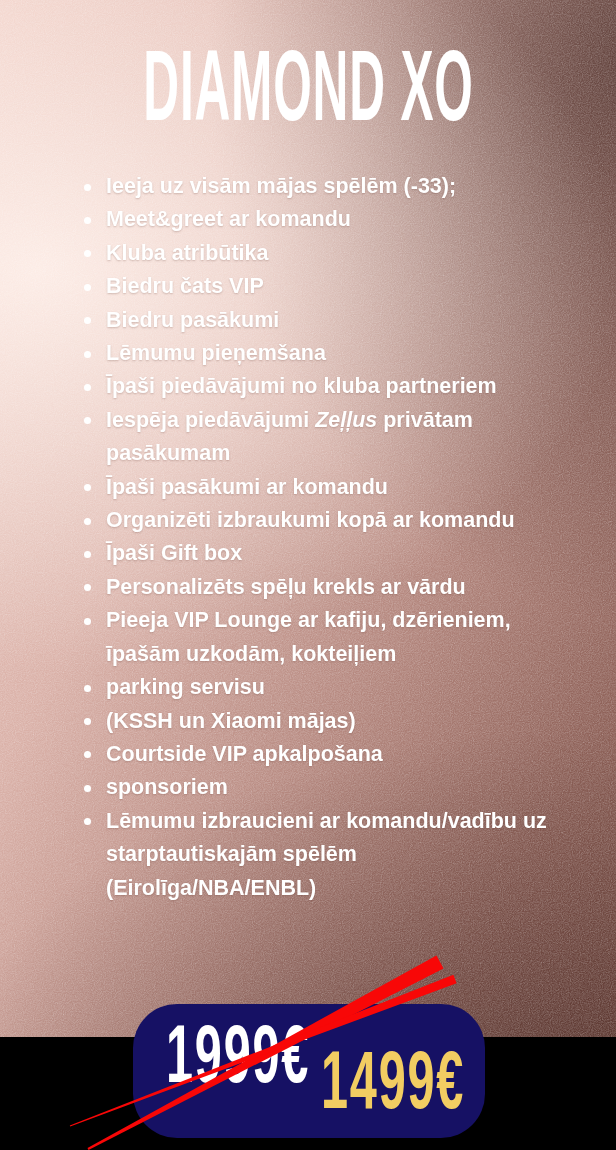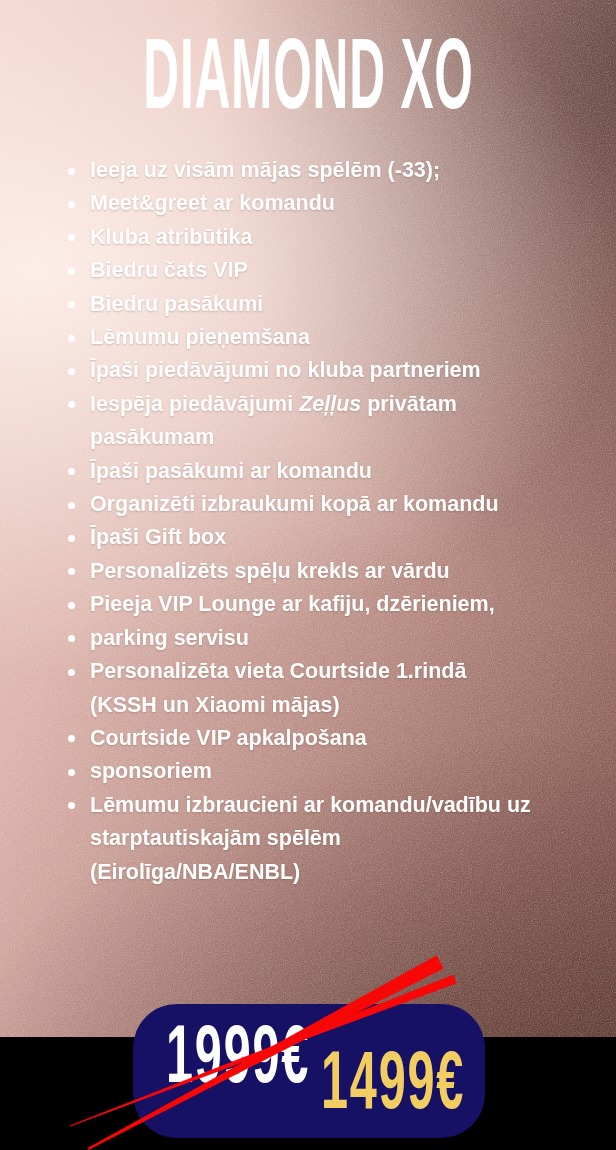--- a/index.html
+++ b/index.html
@@ -14,32 +14,32 @@
     background:
       radial-gradient(900px 620px at 6% 26%, rgba(255,241,235,0.9), rgba(255,241,235,0) 65%),
       radial-gradient(700px 900px at 104% 6%, rgba(52,27,23,0.68), rgba(52,27,23,0) 62%),
       radial-gradient(1000px 600px at 95% 108%, rgba(56,29,25,0.55), rgba(56,29,25,0) 65%),
       linear-gradient(118deg, #efcdc4 0%, #dab1a8 35%, #b5887f 62%, #8e6158 85%, #7a4f46 100%);
   }
   .grain{position:absolute;left:0;top:0;opacity:.45;pointer-events:none;}
   .bottom-band{position:absolute;left:0;top:1037px;width:616px;height:113px;background:#000;}
 
   .title{
-    position:absolute;left:0;top:16px;width:616px;text-align:center;
+    position:absolute;left:0;top:28px;width:616px;text-align:center;
     color:#fff;
   }
   .title span{
     display:inline-block;white-space:nowrap;
     font-size:62px;font-weight:bold;letter-spacing:1px;
     transform:scale(0.8,1.62);transform-origin:50% 0;
   }
 
   .benefits{
     position:absolute;left:58px;top:154px;width:508px;
-    margin:0;padding:0;list-style:none;
+    margin:16px;padding:0;list-style:none;
     color:#fff;font-weight:bold;font-size:21.5px;line-height:33.4px;
     text-shadow:0 1px 2px rgba(90,50,45,0.25);
   }
   .benefit{position:relative;padding-left:32px;}
   .dot{
     position:absolute;left:10px;top:13.5px;width:7px;height:7px;border-radius:50%;
     background:#fff;
   }
   .it{font-style:italic;}
 
@@ -148,32 +148,32 @@
       <li class="benefit">
         <span class="dot"></span>
         <div>
           <div class="bline"><span>Personalizēts spēļu krekls ar vārdu</span></div>
         </div>
       </li>
       <li class="benefit">
         <span class="dot"></span>
         <div>
           <div class="bline"><span>Pieeja VIP Lounge ar kafiju, dzērieniem,</span></div>
+          <div class="bline"><span>īpašām uzkodām, kokteiļiem</span></div>
         </div>
       </li>
       <li class="benefit">
         <span class="dot"></span>
         <div>
           <div class="bline"><span>parking servisu</span></div>
         </div>
       </li>
       <li class="benefit">
         <span class="dot"></span>
         <div>
-          <div class="bline"><span>Personalizēta vieta Courtside 1.rindā</span></div>
           <div class="bline"><span>(KSSH un Xiaomi mājas)</span></div>
         </div>
       </li>
       <li class="benefit">
         <span class="dot"></span>
         <div>
           <div class="bline"><span>Courtside VIP apkalpošana</span></div>
         </div>
       </li>
       <li class="benefit">

